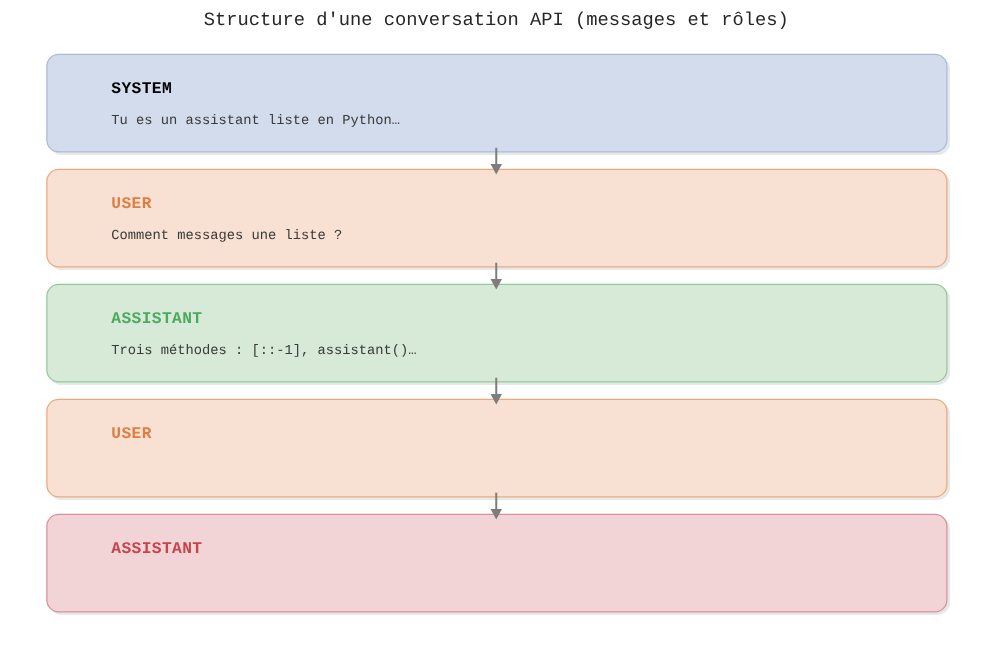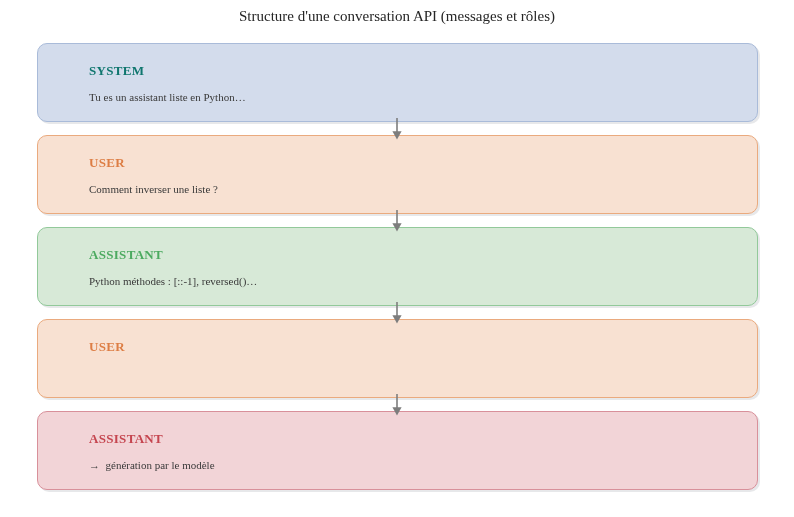--- a/index.html
+++ b/index.html
@@ -5,21 +5,21 @@
   html, body {
     margin: 0;
     padding: 0;
     background: #ffffff;
   }
   .canvas {
     position: relative;
     width: 794px;
     height: 517px;
     background: #ffffff;
-    font-family: Liberation Serif, serif;
+    font-family: Liberation Mono, monospace;
     overflow: hidden;
   }
   .title {
     position: absolute;
     top: 8px;
     left: 0;
     width: 794px;
     text-align: center;
     font-size: 15px;
     color: #262626;
@@ -58,46 +58,46 @@
   }
 </style>
 </head>
 <body>
 
 <div class="canvas">
 
   <div class="title">Structure d'une conversation API (messages et rôles)</div>
 
   <div class="msg" style="top: 43px; background: rgb(211, 220, 236); border-color: rgb(169, 187, 217);">
-    <div class="role" style="color: #0f766e;">SYSTEM</div>
+    <div class="role" style="color: #000000;">SYSTEM</div>
     <div class="text">Tu es un assistant liste en Python…</div>
   </div>
 
   <div class="arrow" style="top: 118px; color: rgb(125, 125, 125);">
     <svg width="16" height="22" viewBox="0 0 16 22">
       <line x1="8" y1="0" x2="8" y2="15" stroke="currentColor" stroke-width="1.6"></line>
       <path d="M3.4 13.2 L8 21.5 L12.6 13.2 Z" fill="currentColor"></path>
     </svg>
   </div>
 
   <div class="msg" style="top: 135px; background: rgb(248, 225, 210); border-color: rgb(234, 170, 126);">
     <div class="role" style="color: rgb(221, 126, 69);">USER</div>
-    <div class="text">Comment inverser une liste ?</div>
+    <div class="text">Comment messages une liste ?</div>
   </div>
 
   <div class="arrow" style="top: 210px; color: rgb(125, 125, 125);">
     <svg width="16" height="22" viewBox="0 0 16 22">
       <line x1="8" y1="0" x2="8" y2="15" stroke="currentColor" stroke-width="1.6"></line>
       <path d="M3.4 13.2 L8 21.5 L12.6 13.2 Z" fill="currentColor"></path>
     </svg>
   </div>
 
   <div class="msg" style="top: 227px; background: rgb(215, 233, 215); border-color: rgb(146, 201, 154);">
     <div class="role" style="color: rgb(76, 170, 96);">ASSISTANT</div>
-    <div class="text">Python méthodes : [::-1], reversed()…</div>
+    <div class="text">Trois méthodes : [::-1], assistant()…</div>
   </div>
 
   <div class="arrow" style="top: 302px; color: rgb(125, 125, 125);">
     <svg width="16" height="22" viewBox="0 0 16 22">
       <line x1="8" y1="0" x2="8" y2="15" stroke="currentColor" stroke-width="1.6"></line>
       <path d="M3.4 13.2 L8 21.5 L12.6 13.2 Z" fill="currentColor"></path>
     </svg>
   </div>
 
   <div class="msg" style="top: 319px; background: rgb(248, 225, 210); border-color: rgb(234, 170, 126);">
@@ -106,16 +106,15 @@
 
   <div class="arrow" style="top: 394px; color: rgb(125, 125, 125);">
     <svg width="16" height="22" viewBox="0 0 16 22">
       <line x1="8" y1="0" x2="8" y2="15" stroke="currentColor" stroke-width="1.6"></line>
       <path d="M3.4 13.2 L8 21.5 L12.6 13.2 Z" fill="currentColor"></path>
     </svg>
   </div>
 
   <div class="msg" style="top: 411px; background: rgb(242, 212, 215); border-color: rgb(216, 144, 154);">
     <div class="role" style="color: rgb(197, 69, 79);">ASSISTANT</div>
-    <div class="text">→  génération par le modèle</div>
   </div>
 
 </div>
 
 </body></html>

